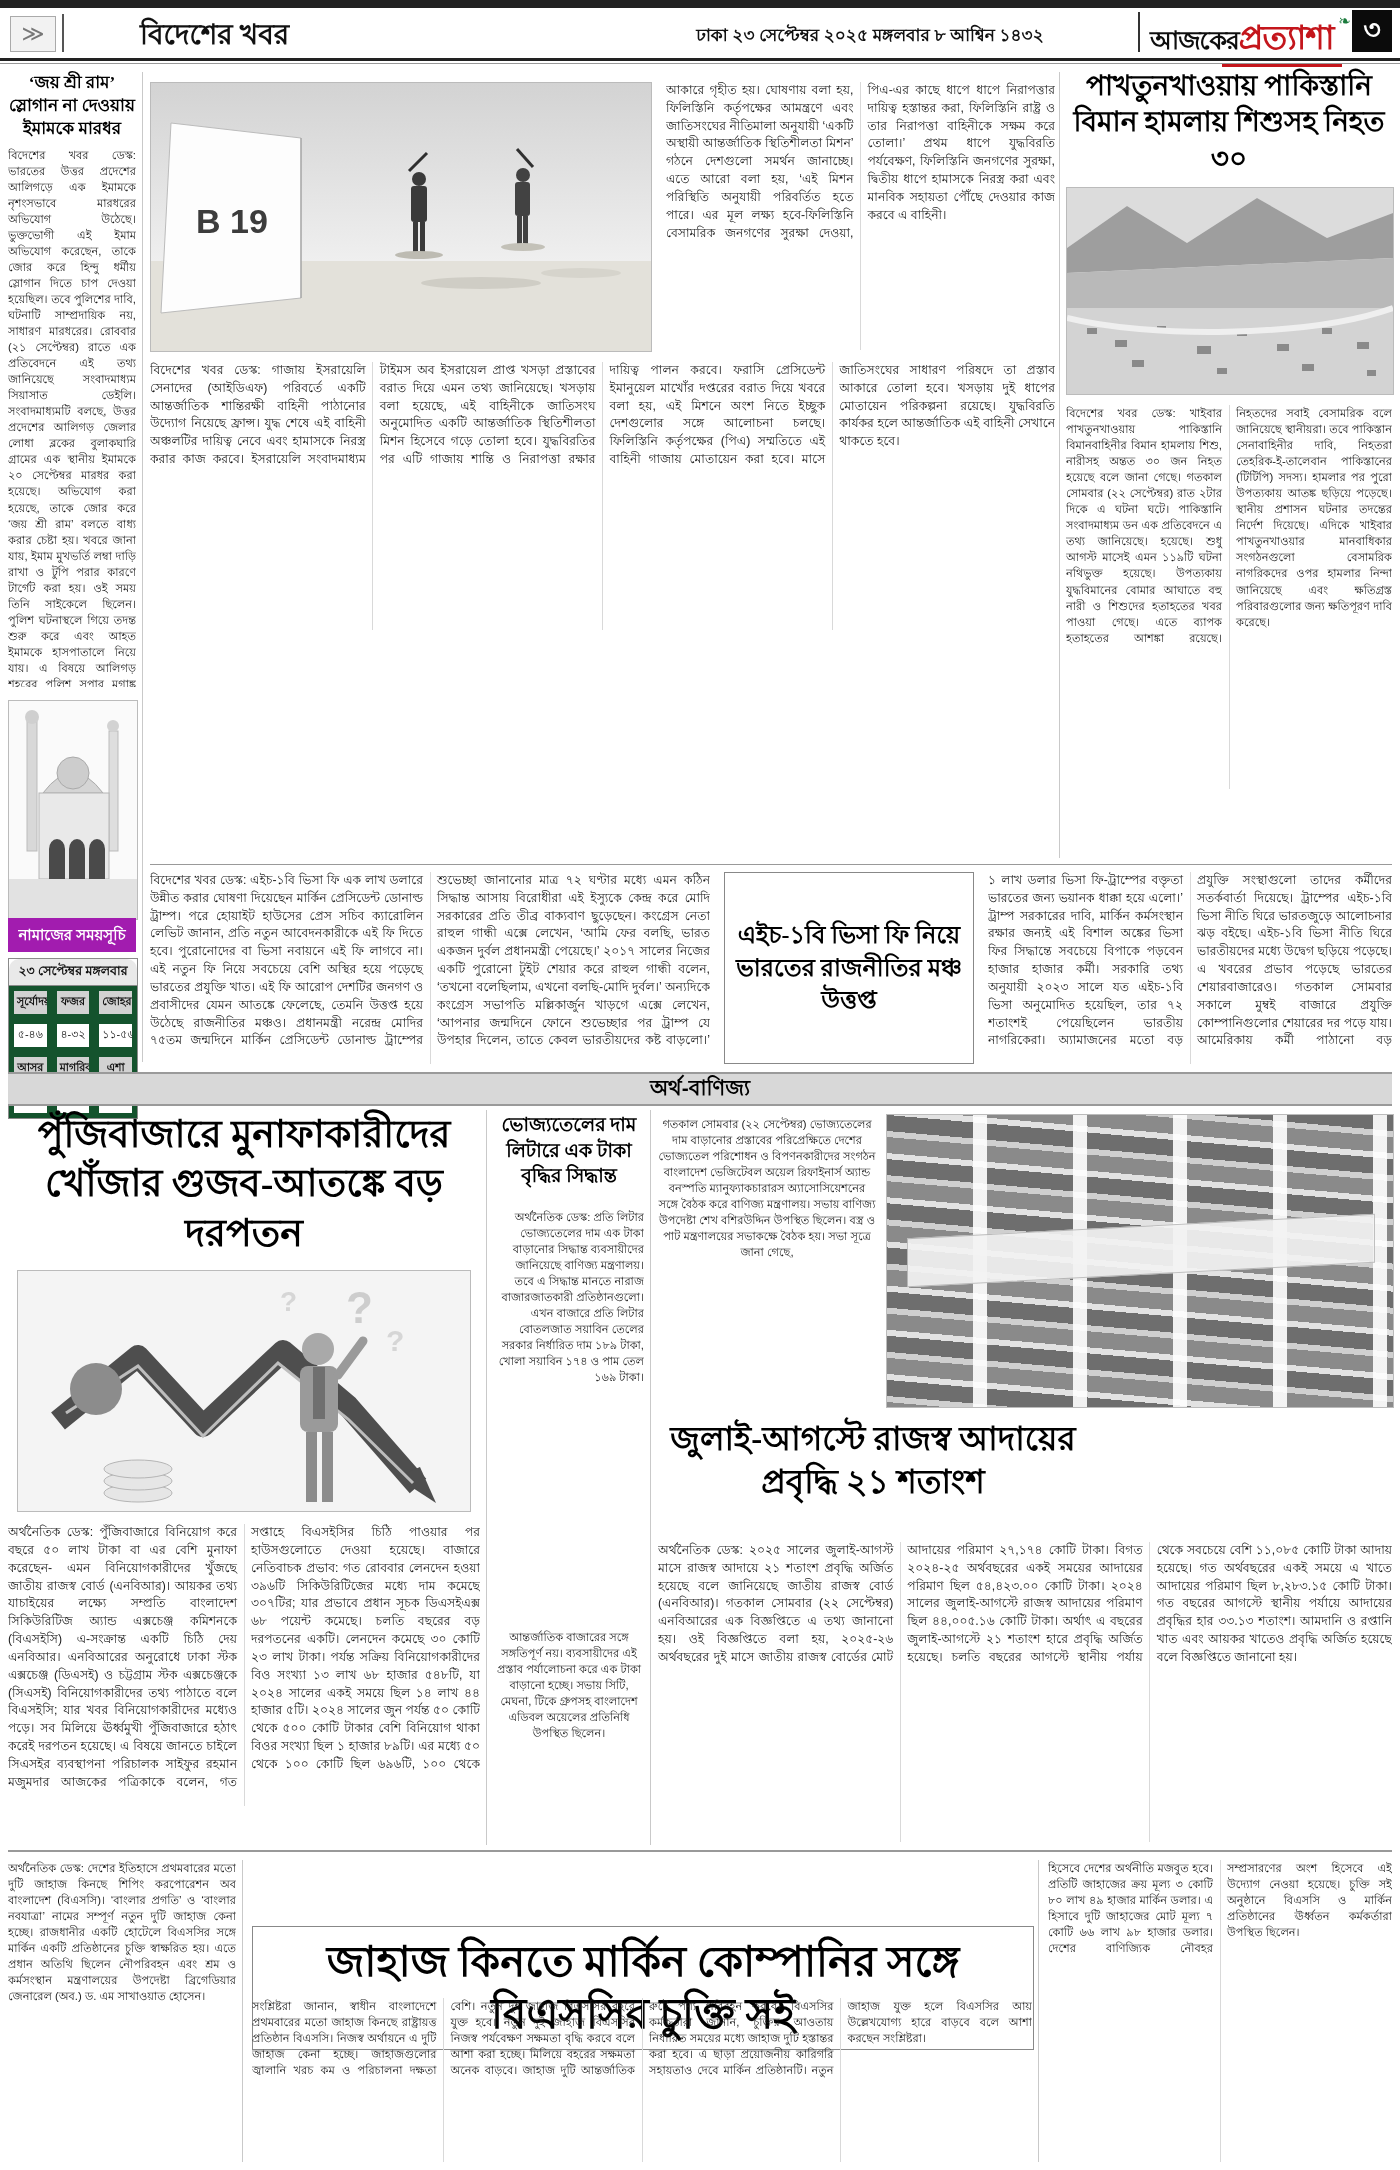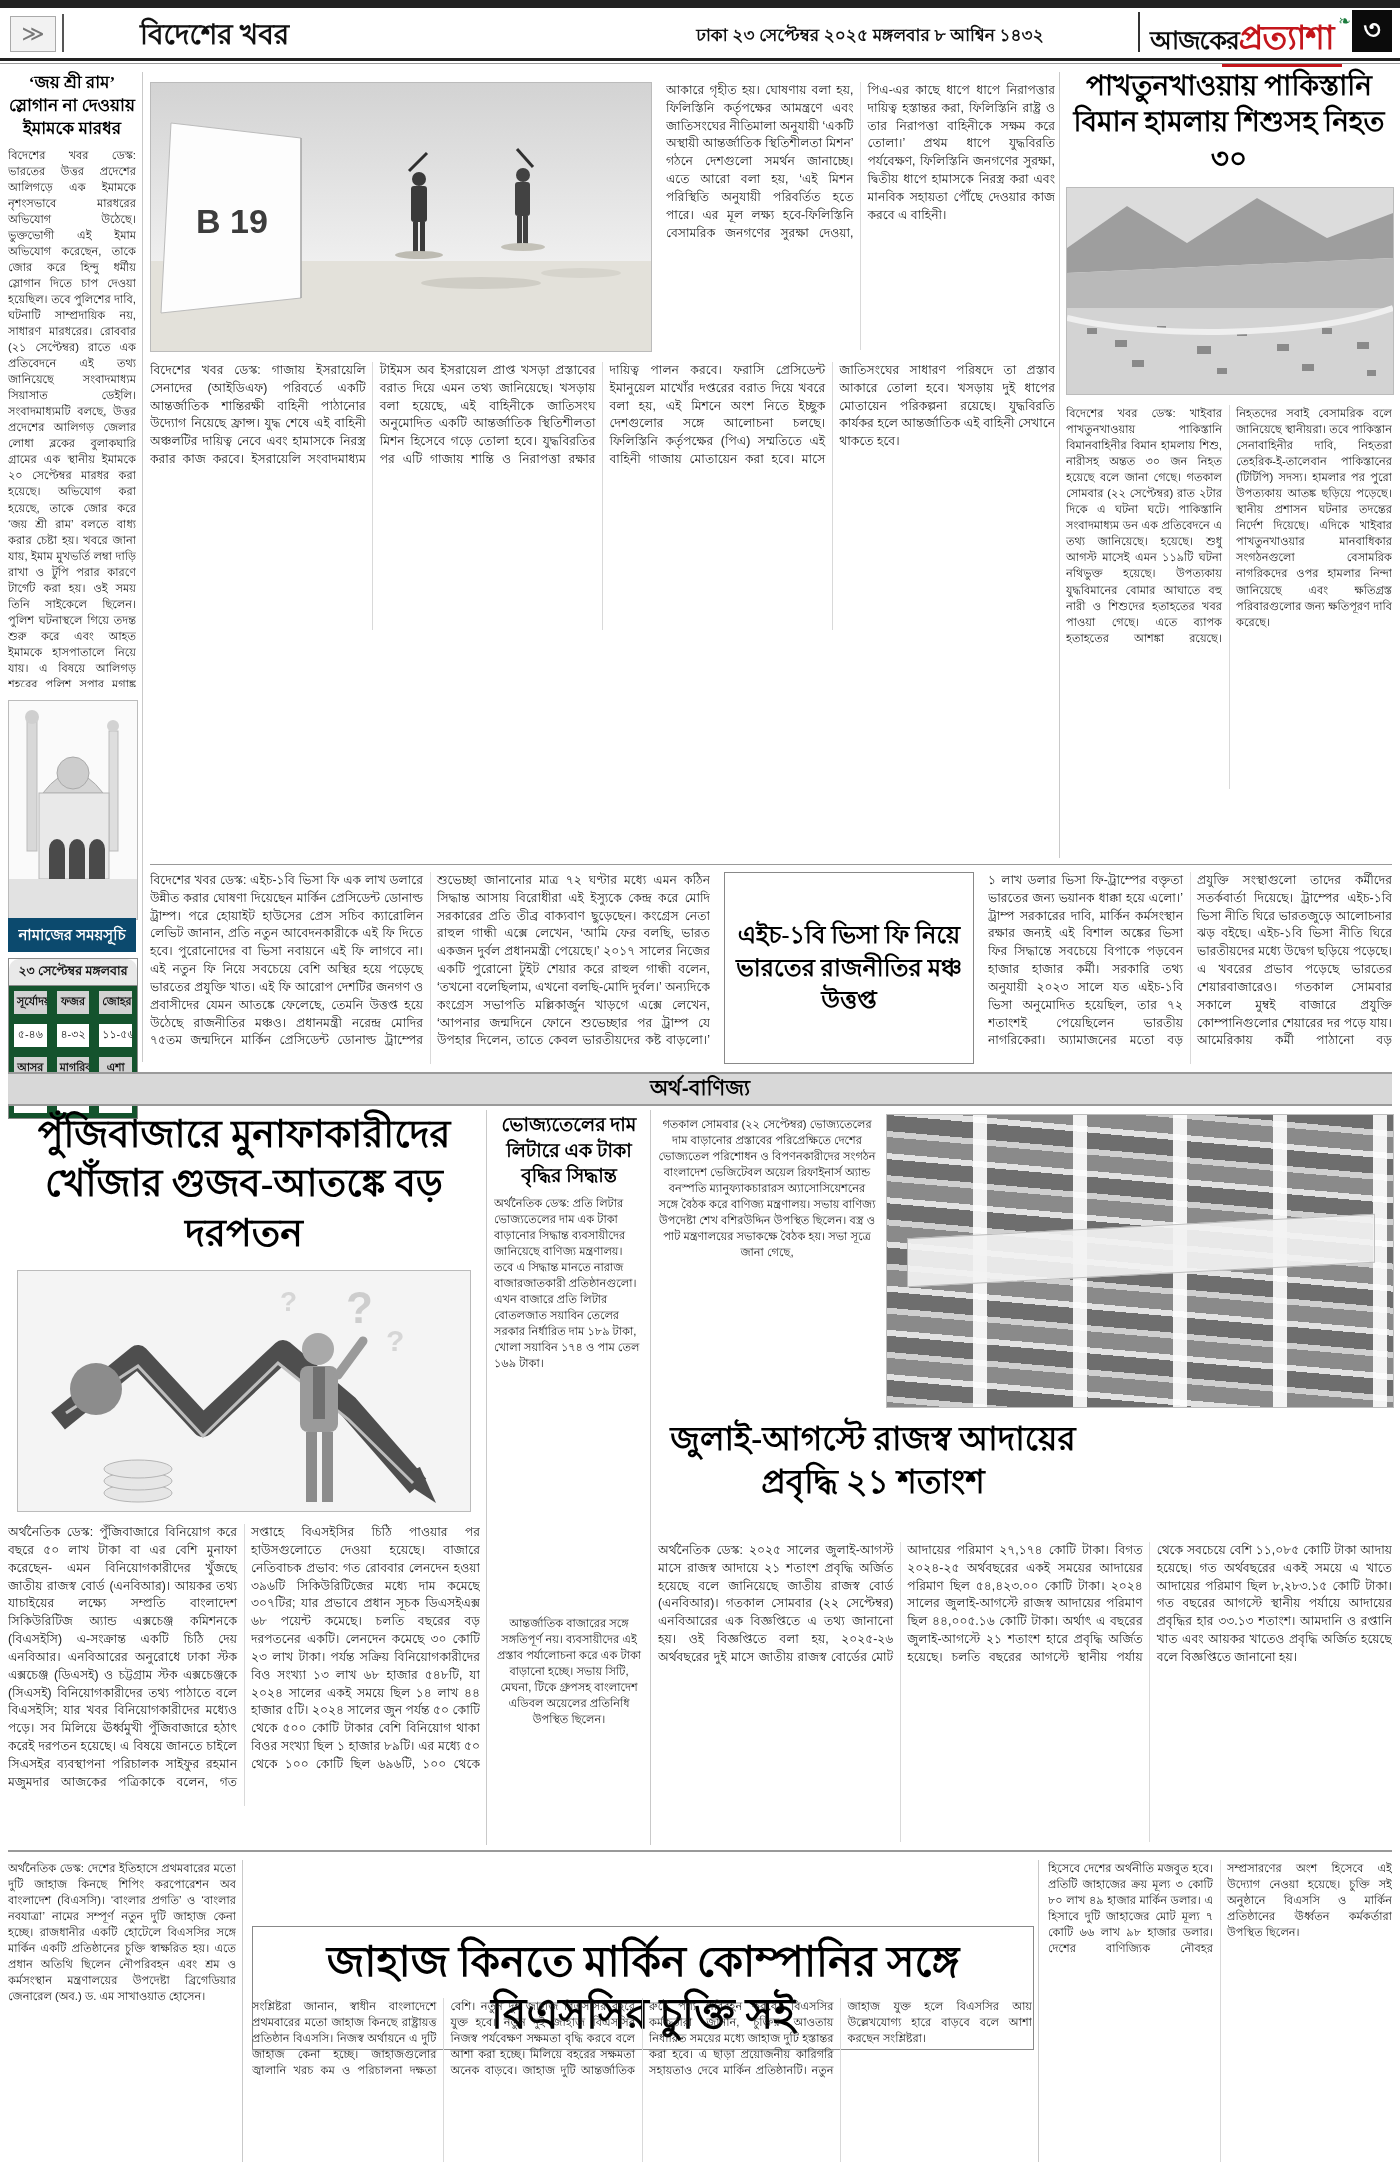--- a/index.html
+++ b/index.html
@@ -19,21 +19,21 @@
   .vline{background:#c9c9c9;width:1px}
   .photo{overflow:hidden;border:1px solid #bbb;background:#ddd}
   
   .page-icon{border:1px solid #aaa;background:#f2f2f2;color:#777;
     display:flex;align-items:center;justify-content:center;font-size:22px}
   .logo-black{font-weight:bold;font-size:25px;color:#0e0e0e;letter-spacing:-1px}
   .logo-red{font-weight:bold;font-size:33px;color:#c4161c;letter-spacing:-1px}
   .pagenum-box{background:#0b0b0b;color:#fff;display:flex;align-items:center;justify-content:center;
     font-size:27px;font-weight:bold}
   
-  .prayer-banner{background:#0c4a6e;color:#fff;display:flex;align-items:center;justify-content:center;
+  .prayer-banner{background:#a21caf;color:#fff;display:flex;align-items:center;justify-content:center;
     font-weight:bold;font-size:15px}
   .prayer-box{border:1px solid #8a8a8a;background:#fff;font-size:11px}
   .prayer-date{background:#e9e9e9;border-bottom:1px solid #8a8a8a;text-align:center;
     font-weight:bold;font-size:12.5px;padding:3px 0;border-radius:10px 10px 0 0}
   .prayer-grid{display:grid;grid-template-columns:1fr 1fr 1fr}
   .prayer-cell{border:5px solid #14532d;padding:2px 3px;text-align:center;white-space:nowrap;overflow:hidden}
   .prayer-label{background:#d2d2d2;font-weight:bold}
   .section-banner{background:#d8d8d8;border-top:2px solid #9a9a9a;border-bottom:2px solid #9a9a9a;
     display:flex;align-items:center;justify-content:center;font-weight:bold;font-size:21px;color:#000}
   .box-border{border:1.5px solid #888}
@@ -224,21 +224,21 @@
       </g>
     </svg>
   </div>
   <div class="bt cols2" style="margin-top:12px;height:282px">অর্থনৈতিক ডেস্ক: পুঁজিবাজারে বিনিয়োগ করে বছরে ৫০ লাখ টাকা বা এর বেশি মুনাফা করেছেন- এমন বিনিয়োগকারীদের খুঁজছে জাতীয় রাজস্ব বোর্ড (এনবিআর)। আয়কর তথ্য যাচাইয়ের লক্ষ্যে সম্প্রতি বাংলাদেশ সিকিউরিটিজ অ্যান্ড এক্সচেঞ্জ কমিশনকে (বিএসইসি) এ-সংক্রান্ত একটি চিঠি দেয় এনবিআর। এনবিআরের অনুরোধে ঢাকা স্টক এক্সচেঞ্জ (ডিএসই) ও চট্টগ্রাম স্টক এক্সচেঞ্জকে (সিএসই) বিনিয়োগকারীদের তথ্য পাঠাতে বলে বিএসইসি; যার খবর বিনিয়োগকারীদের মধ্যেও পড়ে। সব মিলিয়ে ঊর্ধ্বমুখী পুঁজিবাজারে হঠাৎ করেই দরপতন হয়েছে। এ বিষয়ে জানতে চাইলে সিএসইর ব্যবস্থাপনা পরিচালক সাইফুর রহমান মজুমদার আজকের পত্রিকাকে বলেন, গত সপ্তাহে বিএসইসির চিঠি পাওয়ার পর হাউসগুলোতে দেওয়া হয়েছে। বাজারে নেতিবাচক প্রভাব: গত রোববার লেনদেন হওয়া ৩৯৬টি সিকিউরিটিজের মধ্যে দাম কমেছে ৩০৭টির; যার প্রভাবে প্রধান সূচক ডিএসইএক্স ৬৮ পয়েন্ট কমেছে। চলতি বছরের বড় দরপতনের একটি। লেনদেন কমেছে ৩০ কোটি ২৩ লাখ টাকা। পর্যন্ত সক্রিয় বিনিয়োগকারীদের বিও সংখ্যা ১৩ লাখ ৬৮ হাজার ৫৪৮টি, যা ২০২৪ সালের একই সময়ে ছিল ১৪ লাখ ৪৪ হাজার ৫টি। ২০২৪ সালের জুন পর্যন্ত ৫০ কোটি থেকে ৫০০ কোটি টাকার বেশি বিনিয়োগ থাকা বিওর সংখ্যা ছিল ১ হাজার ৮৯টি। এর মধ্যে ৫০ থেকে ১০০ কোটি ছিল ৬৯৬টি, ১০০ থেকে ৫০০ কোটির রয়েছে ৩২৫টির এবং ৫০০ কোটির বেশি বিনিয়োগ থাকা বিও ছিল ৬৮টি।</div>
 </div>
 
 <div class="abs vline" style="left:486px;top:1110px;height:735px"></div>
 
 <div class="abs" style="left:494px;top:1112px;width:150px">
   <div class="hl" style="font-size:19px;line-height:1.35">ভোজ্যতেলের দাম লিটারে এক টাকা বৃদ্ধির সিদ্ধান্ত</div>
-  <div class="bt-sm" style="margin-top:6px;height:420px;text-align:left">অর্থনৈতিক ডেস্ক: প্রতি লিটার ভোজ্যতেলের দাম এক টাকা বাড়ানোর সিদ্ধান্ত ব্যবসায়ীদের জানিয়েছে বাণিজ্য মন্ত্রণালয়। তবে এ সিদ্ধান্ত মানতে নারাজ বাজারজাতকারী প্রতিষ্ঠানগুলো। এখন বাজারে প্রতি লিটার বোতলজাত সয়াবিন তেলের সরকার নির্ধারিত দাম ১৮৯ টাকা, খোলা সয়াবিন ১৭৪ ও পাম তেল ১৬৯ টাকা।</div>
+  <div class="bt-sm" style="margin-top:20px;height:420px;text-align:right">অর্থনৈতিক ডেস্ক: প্রতি লিটার ভোজ্যতেলের দাম এক টাকা বাড়ানোর সিদ্ধান্ত ব্যবসায়ীদের জানিয়েছে বাণিজ্য মন্ত্রণালয়। তবে এ সিদ্ধান্ত মানতে নারাজ বাজারজাতকারী প্রতিষ্ঠানগুলো। এখন বাজারে প্রতি লিটার বোতলজাত সয়াবিন তেলের সরকার নির্ধারিত দাম ১৮৯ টাকা, খোলা সয়াবিন ১৭৪ ও পাম তেল ১৬৯ টাকা।</div>
   <div class="bt-sm" style="height:240px;text-align:center">আন্তর্জাতিক বাজারের সঙ্গে সঙ্গতিপূর্ণ নয়। ব্যবসায়ীদের এই প্রস্তাব পর্যালোচনা করে এক টাকা বাড়ানো হচ্ছে। সভায় সিটি, মেঘনা, টিকে গ্রুপসহ বাংলাদেশ এডিবল অয়েলের প্রতিনিধি উপস্থিত ছিলেন।</div>
 </div>
 
 <div class="abs vline" style="left:650px;top:1110px;height:735px"></div>
 
 <div class="abs bt-sm" style="left:658px;top:1116px;width:218px;height:288px;text-align:center">গতকাল সোমবার (২২ সেপ্টেম্বর) ভোজ্যতেলের দাম বাড়ানোর প্রস্তাবের পরিপ্রেক্ষিতে দেশের ভোজ্যতেল পরিশোধন ও বিপণনকারীদের সংগঠন বাংলাদেশ ভেজিটেবল অয়েল রিফাইনার্স অ্যান্ড বনস্পতি ম্যানুফ্যাকচারারস অ্যাসোসিয়েশনের সঙ্গে বৈঠক করে বাণিজ্য মন্ত্রণালয়। সভায় বাণিজ্য উপদেষ্টা শেখ বশিরউদ্দিন উপস্থিত ছিলেন। বস্ত্র ও পাট মন্ত্রণালয়ের সভাকক্ষে বৈঠক হয়। সভা সূত্রে জানা গেছে,</div>
 
 <div class="abs photo building" style="left:886px;top:1114px;width:506px;height:292px">
   <div class="canopy"></div>
 </div>

